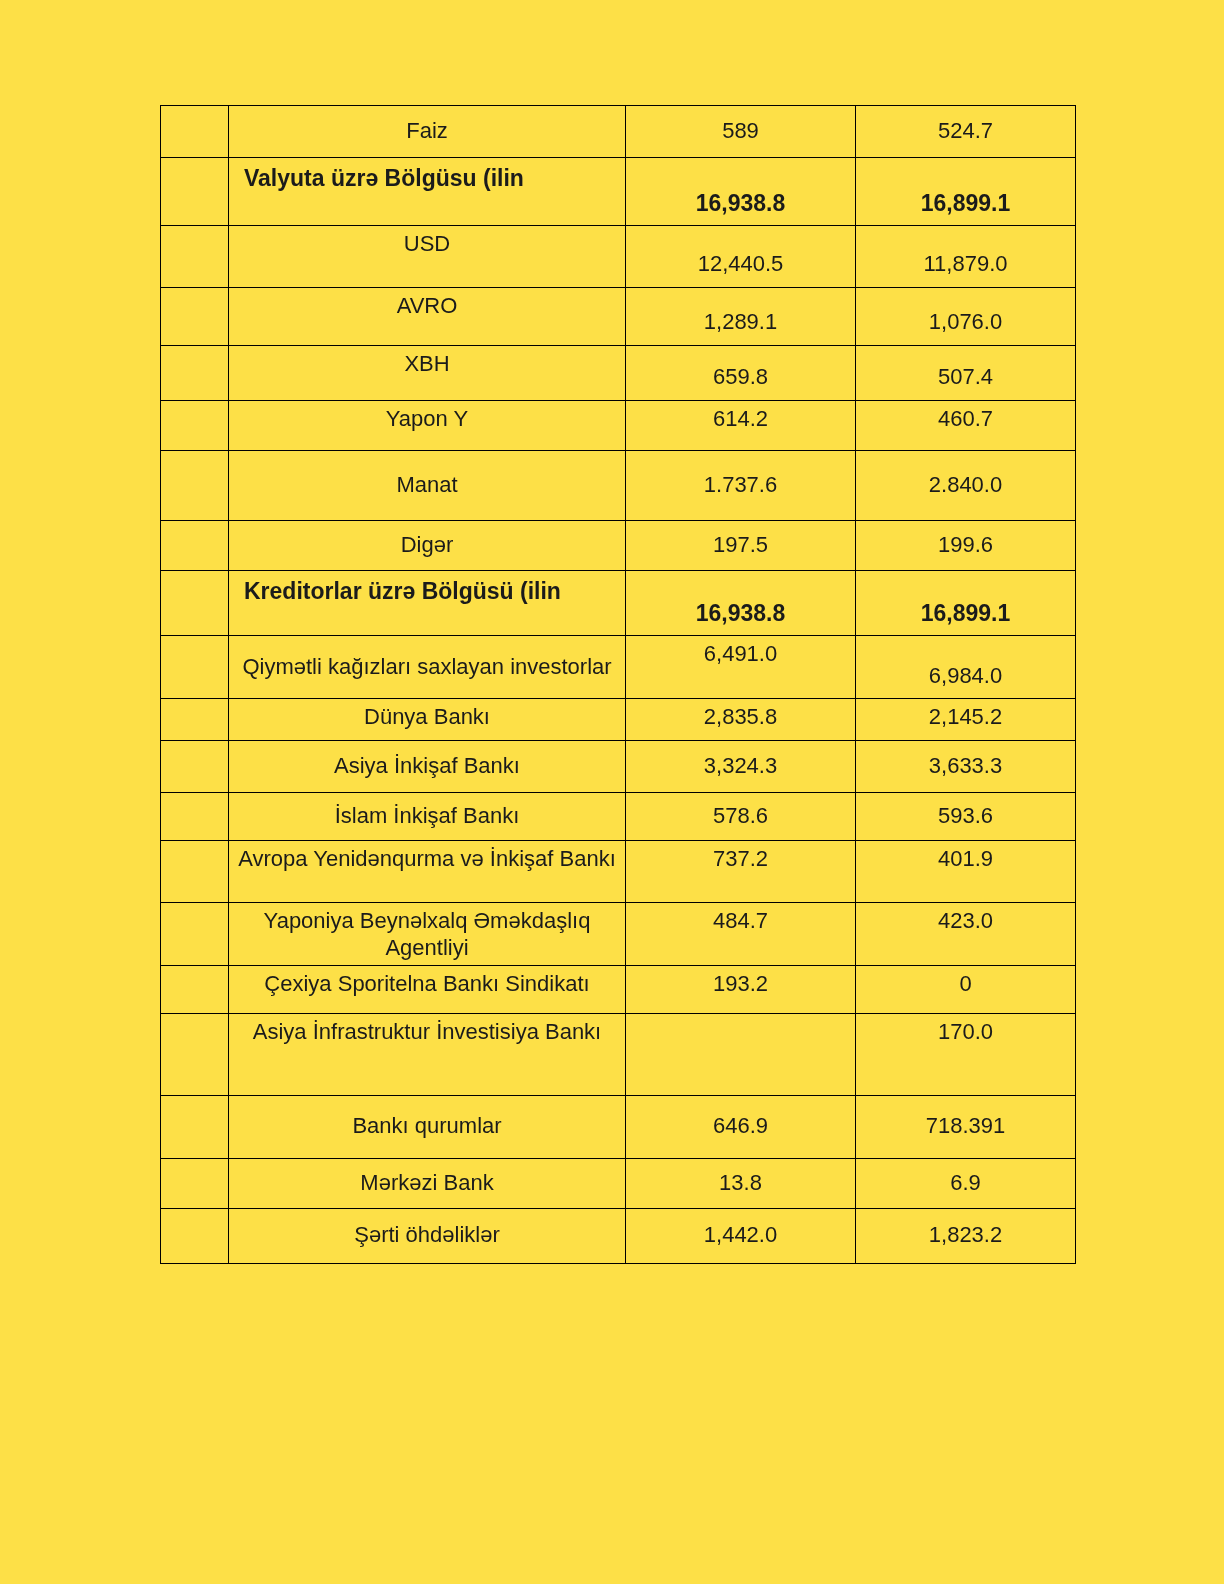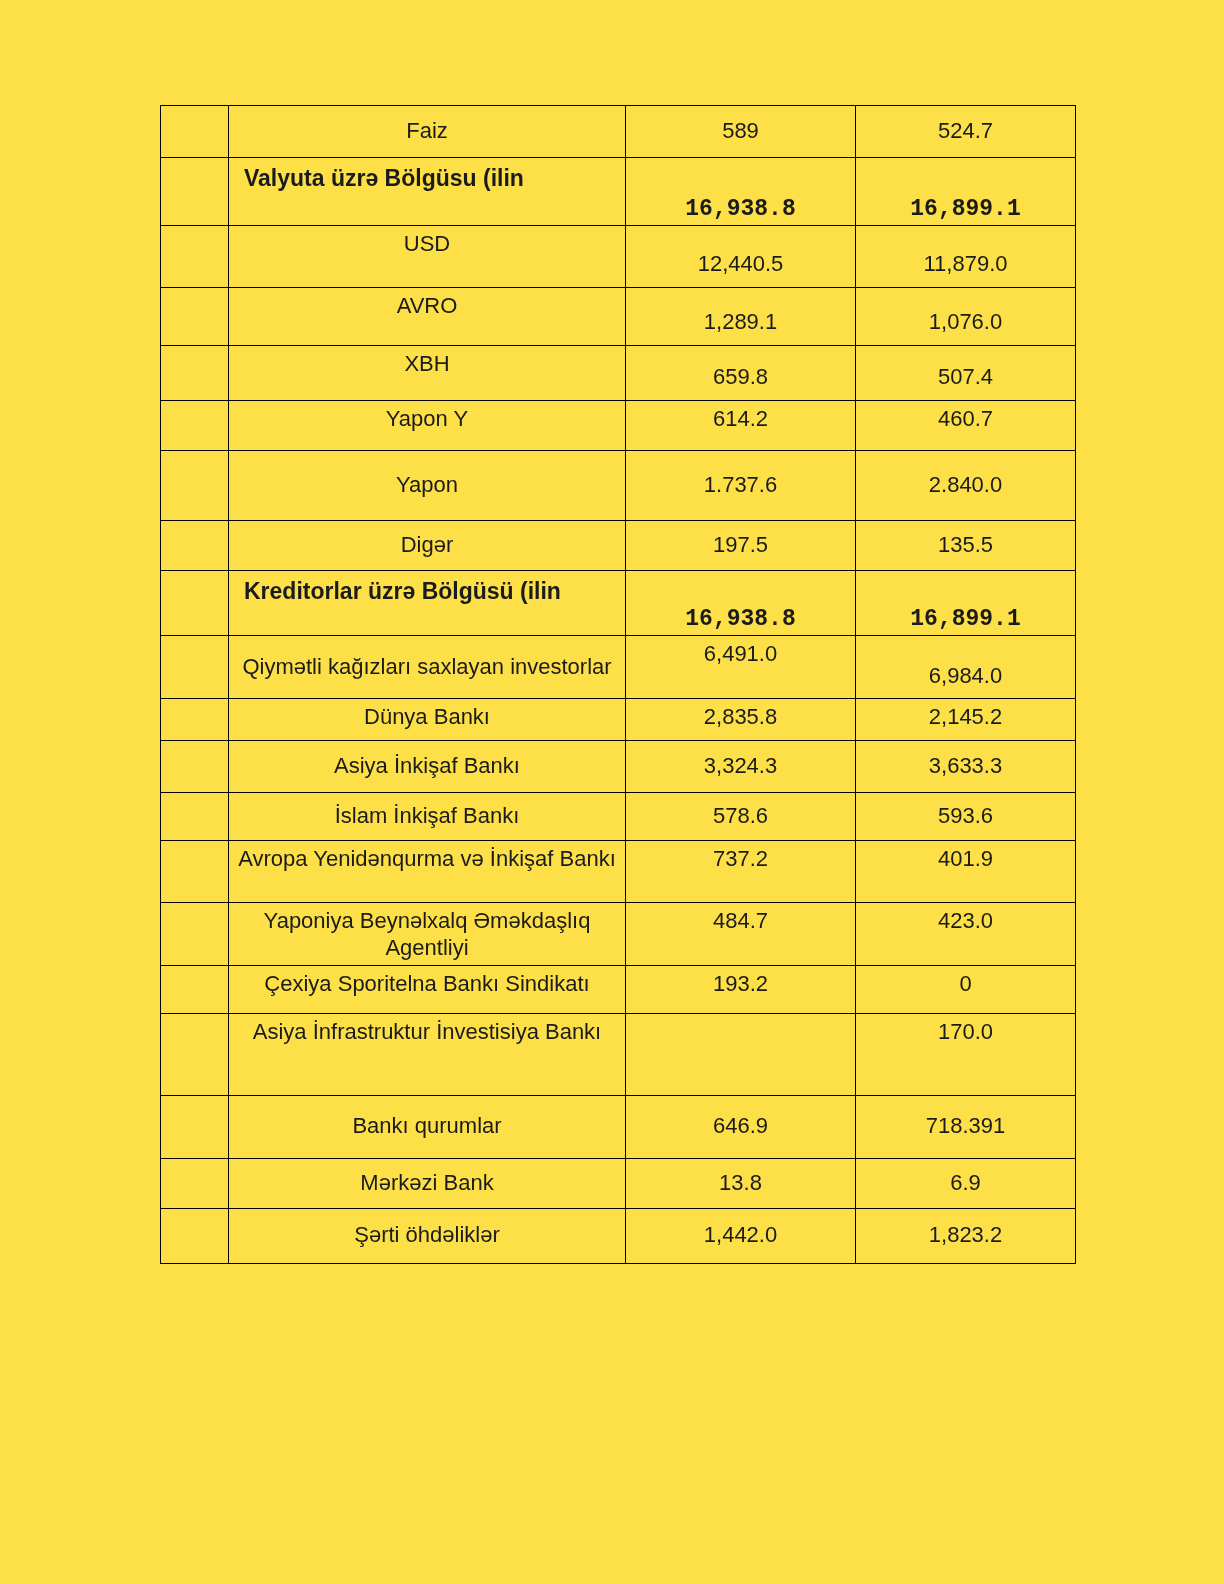--- a/index.html
+++ b/index.html
@@ -39,22 +39,21 @@
   
   tr.section td { font-weight: bold; font-size: 23px; }
   tr.section td.label {
     text-align: left;
     vertical-align: top;
     padding-left: 15px;
     padding-top: 6px;
   }
   tr.section td.val {
     vertical-align: bottom;
-    padding-bottom: 2px;
-    font-family: Liberation Mono, monospace;
+    padding-bottom: 8px;
   }
 
   
   tr.split td.label { vertical-align: top; padding-top: 5px; margin-left: 40px; }
   tr.split td.val   { vertical-align: bottom; padding-bottom: 9px; }
 
   
   tr.top td { vertical-align: top; padding-top: 5px; }
 
   
@@ -104,29 +103,29 @@
         <td class="val">507.4</td>
       </tr>
       <tr class="top" style="height:50px">
         <td class="spacer"></td>
         <td class="label">Yapon Y</td>
         <td class="val">614.2</td>
         <td class="val">460.7</td>
       </tr>
       <tr style="height:70px">
         <td class="spacer"></td>
-        <td class="label">Yapon</td>
+        <td class="label">Manat</td>
         <td class="val">1.737.6</td>
         <td class="val">2.840.0</td>
       </tr>
       <tr style="height:50px">
         <td class="spacer"></td>
         <td class="label">Digər</td>
         <td class="val">197.5</td>
-        <td class="val">135.5</td>
+        <td class="val">199.6</td>
       </tr>
       <tr class="section" style="height:65px">
         <td class="spacer"></td>
         <td class="label">Kreditorlar üzrə Bölgüsü (ilin</td>
         <td class="val">16,938.8</td>
         <td class="val">16,899.1</td>
       </tr>
       <tr style="height:63px">
         <td class="spacer"></td>
         <td class="label">Qiymətli kağızları saxlayan investorlar</td>

